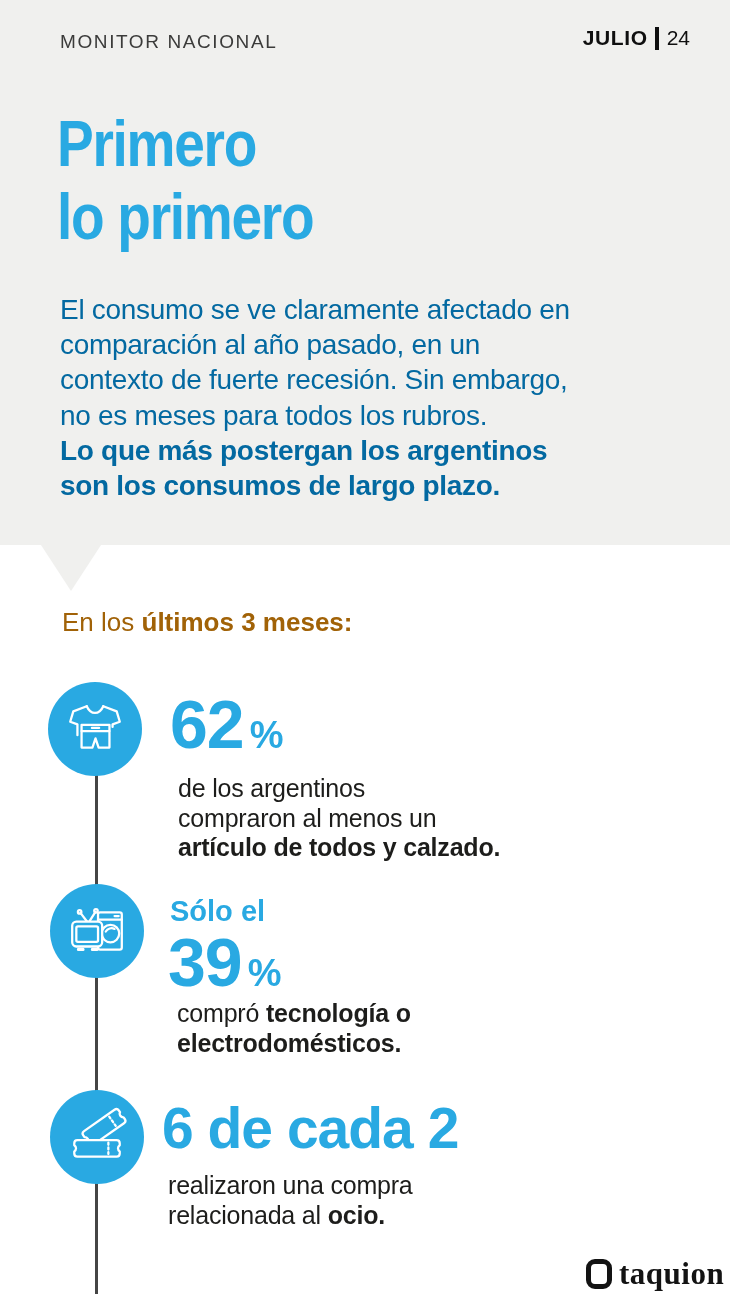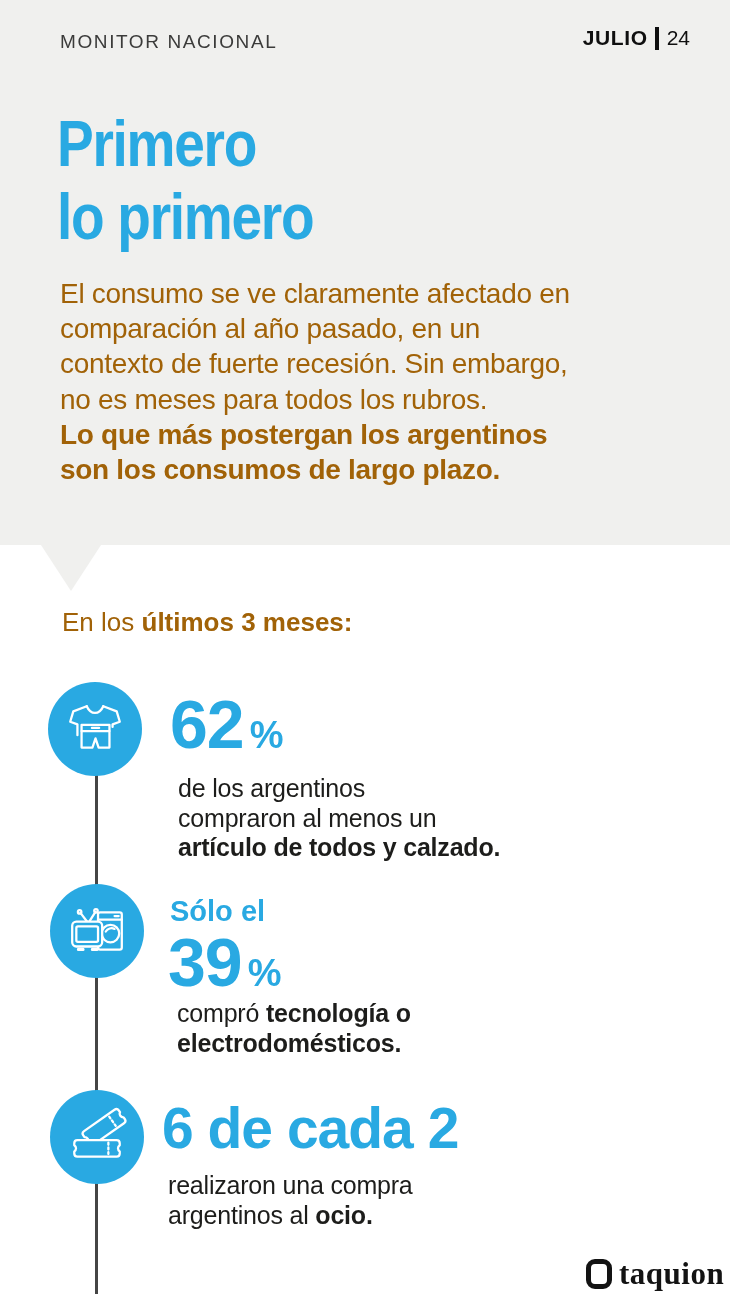--- a/index.html
+++ b/index.html
@@ -27,21 +27,21 @@
   .header-date .month { font-weight:800; letter-spacing:0.6px; }
   .date-sep { display:inline-block; width:4px; height:23px; background:#0f0f0f; margin:0 8px 0 7px; }
   .header-date .year { font-weight:400; }
   
   .title {
     position:absolute; left:57px; top:108px; font-size:64px; font-weight:700;
     color:#29a9e2; line-height:73px; letter-spacing:-1.5px;
     transform:scaleX(0.86); transform-origin:left top; white-space:nowrap;
   }
   
-  .intro { position:absolute; left:60px; top:276px; font-size:28px; line-height:35.2px; letter-spacing:-0.3px; color:#a16207; }
+  .intro { position:absolute; left:60px; top:292px; font-size:28px; line-height:35.2px; letter-spacing:-0.3px; color:#0369a1; }
   .intro .b { font-weight:700; }
   
   .section-label { position:absolute; left:62px; top:607px; font-size:26px; color:#a16207; }
   .section-label b { font-weight:700; }
   
   .vline { position:absolute; left:95px; top:729px; width:3px; height:565px; background:#454545; }
   .stat-circle {
     position:absolute; width:94px; height:94px; border-radius:50%;
     background:#29a9e2; display:flex; align-items:center; justify-content:center;
   }
@@ -168,21 +168,21 @@
           <path d="M3 0 h38 q3 0 3 3 v2 a3.5 3.5 0 0 0 0 6 v2 q0 3 -3 3 h-38 q-3 0 -3 -3 v-2 a3.5 3.5 0 0 0 0 -6 v-2 q0 -3 3 -3 z" fill="#29a9e2"></path>
           <path d="M33 2.5 v11" stroke-dasharray="2 2.6"></path>
         </g>
       </g>
     </svg>
   </div>
   <div class="big-value v3">6 de cada 2</div>
   <div class="stat-desc d3">
     <div>realizaron una compra</div>
     <div>
-      <span>argentinos al</span>
+      <span>relacionada al</span>
       <span class="b">ocio.</span>
     </div>
   </div>
 
   <div class="footer-logo">
     <div class="logo-box"></div>
     <div class="logo-text">taquion</div>
   </div>
 
 </div>

